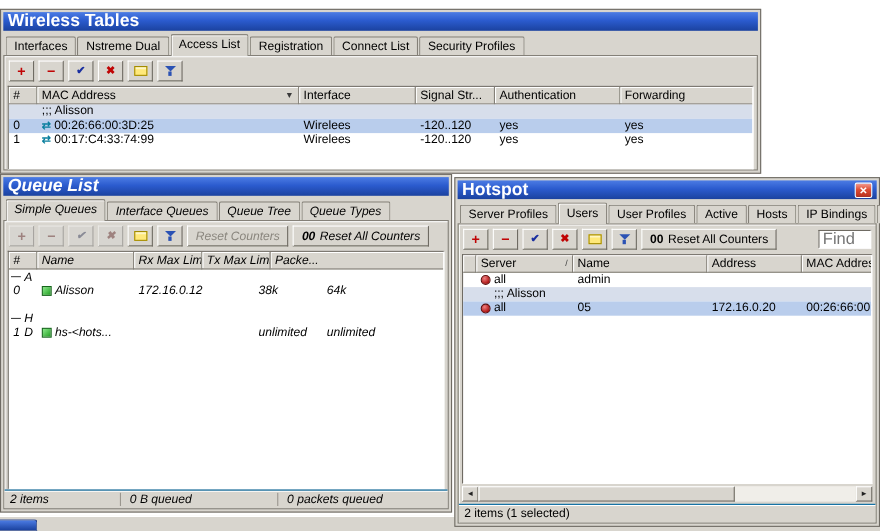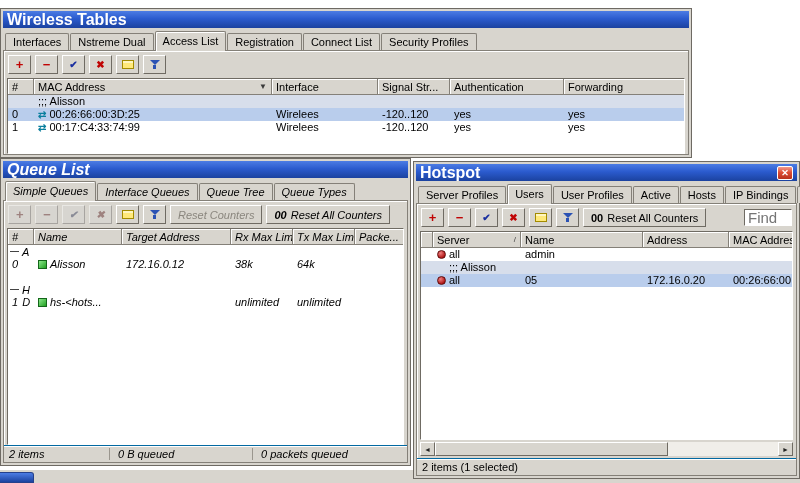--- a/index.html
+++ b/index.html
@@ -207,21 +207,20 @@
           </div>
         <div class="txtbtn">
             <span class="prefix">00</span>
             <span>Reset All Counters</span>
           </div>
       </div>
       <div class="list">
         <div class="lhead">
           <div class="th c0">#</div>
           <div class="th c1">Name</div>
-          <div class="th c2">Target Address</div>
           <div class="th c3">Rx Max Limit</div>
           <div class="th c4">Tx Max Limit</div>
           <div class="th c5">Packe...</div>
         </div>
         <div class="grp-row">
           <span class="grp-dash"></span>
           <span>A</span>
         </div>
         <div class="lrow">
           <div class="td c0"><span>0</span><span class="flag"></span></div>

